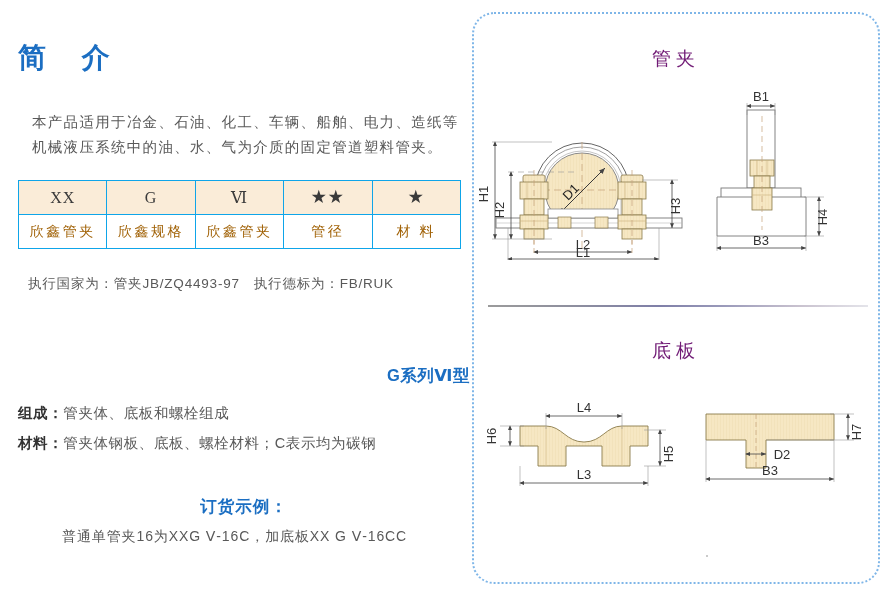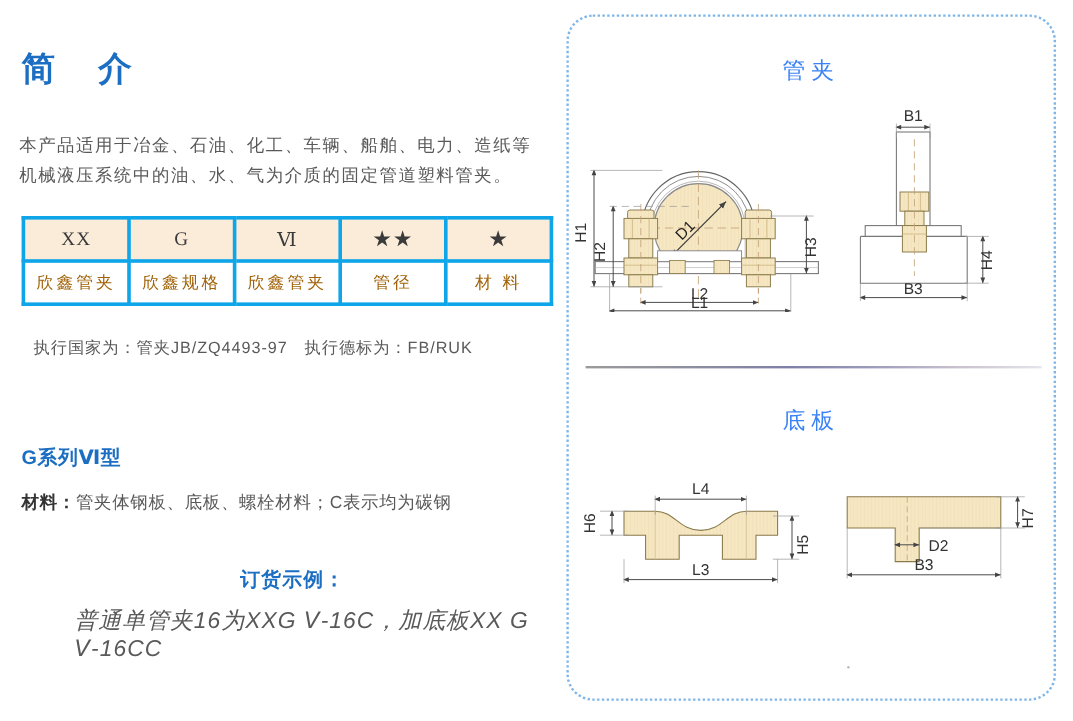--- a/index.html
+++ b/index.html
@@ -24,33 +24,33 @@
     font-weight:700;
     letter-spacing:14px;
     margin:0 0 38px 4px;
     line-height:1;
   }
   .intro-para{
     color:#595959;
     font-size:14.5px;
     line-height:25px;
     letter-spacing:1.3px;
-    margin:0 0 20px 2px;
+    margin:0 0 20px 18px;
     width:442px;
   }
 
   
   .code-table{
     border-collapse:collapse;
     width:443px;
     margin:0 0 0 4px;
     table-layout:fixed;
   }
   .code-table td{
-    border:3px solid #0ea5e9;
+    border:1px solid #0ea5e9;
     text-align:center;
     height:31px;
     vertical-align:middle;
   }
   .code-table .hdr td{
     background:#faecd8;
     font-family:"Liberation Serif","DejaVu Serif",serif;
     font-size:16px;
     color:#3a3a3a;
     letter-spacing:1px;
@@ -72,20 +72,21 @@
   .standards .gap{display:inline-block;width:14px;}
 
   
   .series-block{margin:72px 0 0 4px;}
   .series-title{
     color:#1b6ec2;
     font-size:16.5px;
     font-weight:700;
     letter-spacing:0.5px;
     margin:0 0 13px 0;
+    text-align:right;
   }
   .spec-line{
     font-size:14.5px;
     line-height:26px;
     letter-spacing:0.6px;
     margin:0 0 4px 0;
     color:#595959;
   }
   .spec-line .lab{
     color:#333333;
@@ -97,39 +98,38 @@
   .order-title{
     color:#1b6ec2;
     font-size:16.5px;
     font-weight:700;
     letter-spacing:1px;
     margin:0 0 10px 0;
     text-align:center;
   }
   .order-text{
     color:#595959;
-    font-size:19px;
+    font-size:14px;
     letter-spacing:0.9px;
     margin:0 0 0 44px;
-    font-style:italic;
   }
 
   
   .right-panel{
     position:absolute;left:472px;top:12px;
     width:408px;height:572px;
     box-sizing:border-box;
     border:2px dotted #7fb6e8;
     border-radius:22px;
     background:#ffffff;
   }
   .diagram-title{
     text-align:center;
     font-size:19px;
-    color:#3b82f6;
+    color:#701a75;
     letter-spacing:5px;
     font-weight:400;
   }
   .t1{margin:32px 0 0 0;}
   .t2{margin:24px 0 0 0;}
   .divider{
     position:absolute;left:14px;top:291px;width:380px;height:2px;
     background:linear-gradient(to right,#9b9b9b 0%,#8e8f9e 22%,#7f7fa8 45%,#9a9aba 62%,#c9c2cf 82%,#e4e4ea 100%);
   }
   .svg-wrap{position:absolute;left:0;}
@@ -165,20 +165,23 @@
       </tbody>
     </table>
 
     <div class="standards">
       <span>执行国家为：</span><span>管夹JB/ZQ4493-97</span><span class="gap"></span><span>执行德标为：</span><span>FB/RUK</span>
     </div>
 
     <div class="series-block">
       <div class="series-title">G系列Ⅵ型</div>
       <div class="spec-line">
+        <span class="lab">组成：</span><span>管夹体、底板和螺栓组成</span>
+      </div>
+      <div class="spec-line">
         <span class="lab">材料：</span><span>管夹体钢板、底板、螺栓材料；C表示均为碳钢</span>
       </div>
     </div>
 
     <div class="order-block">
       <div class="order-title">订货示例：</div>
       <div class="order-text">普通单管夹16为XXG Ⅴ-16C，加底板XX G Ⅴ-16CC</div>
     </div>
 
   </div>

